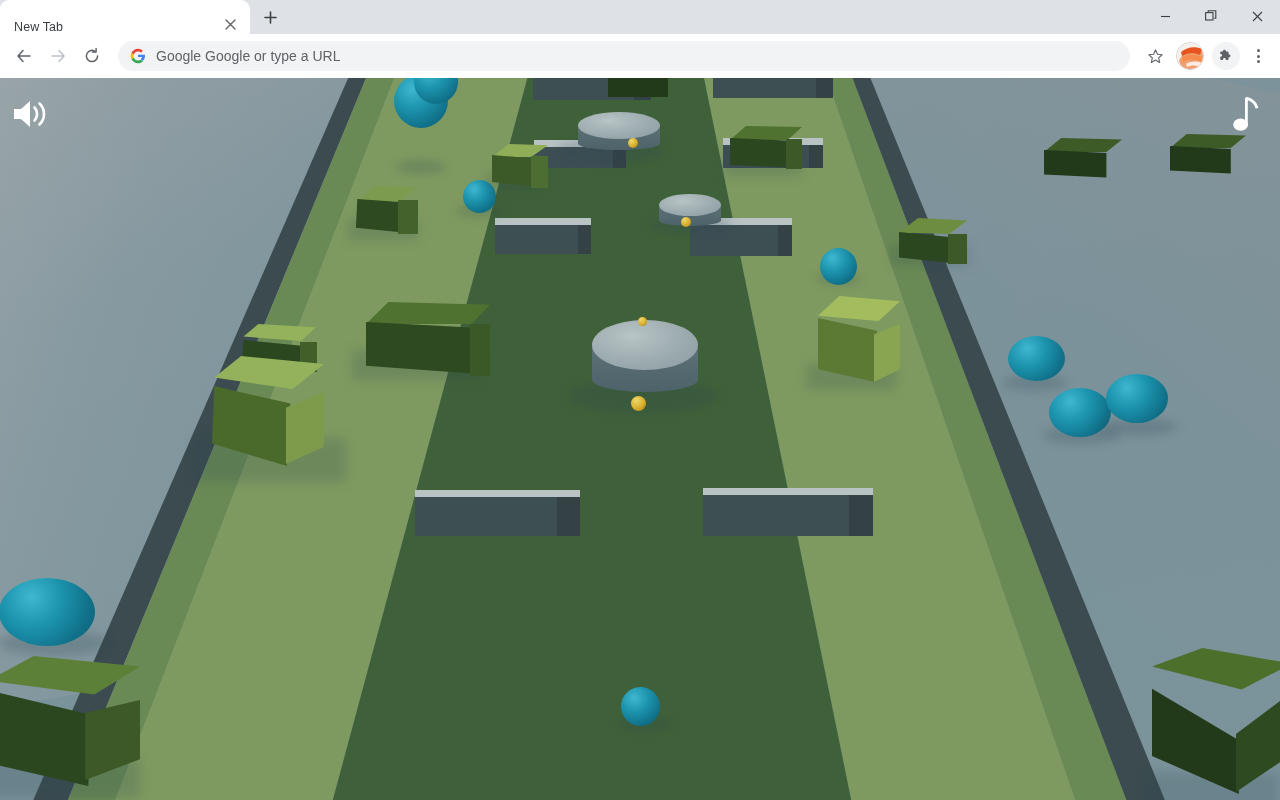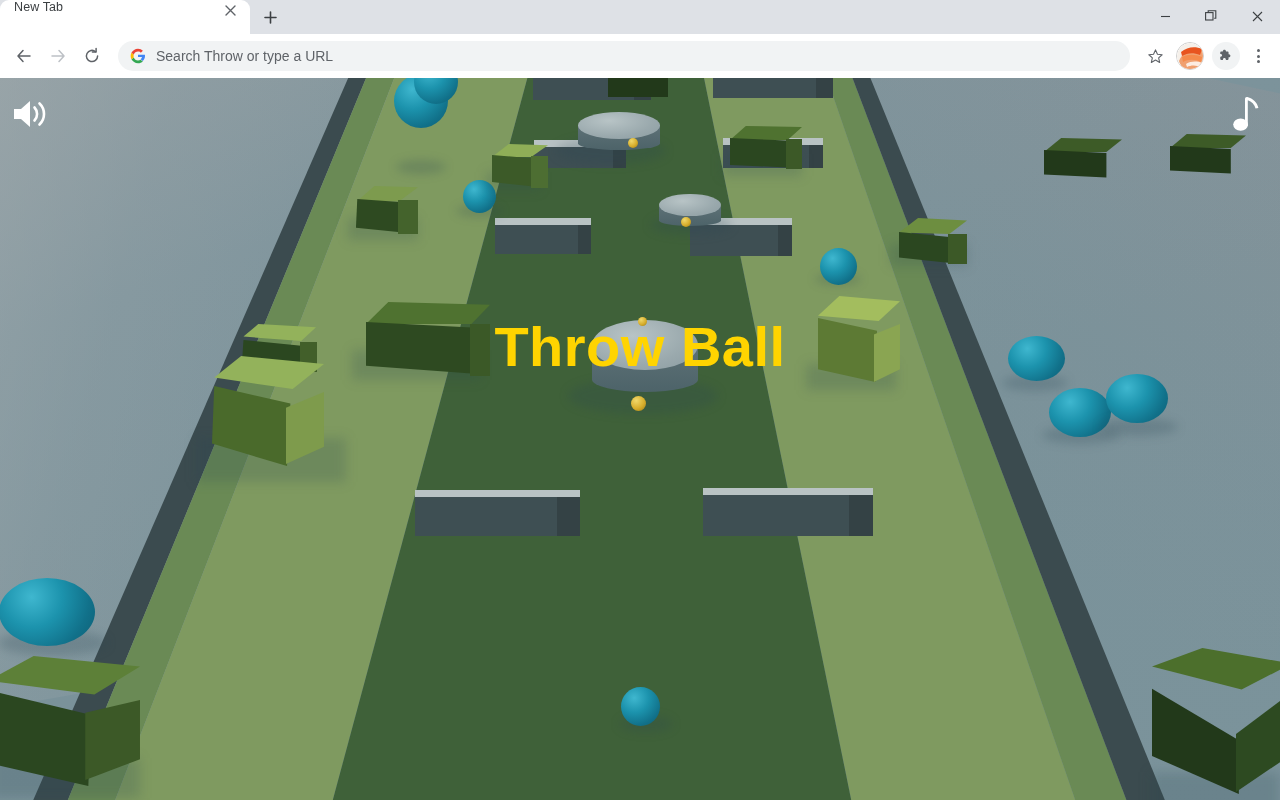--- a/index.html
+++ b/index.html
@@ -12,21 +12,21 @@
   
   .browser { width:1280px; height:800px; position:relative; }
 
   .tabstrip {
     height:34px; background:#dee1e6; display:flex; align-items:flex-end;
     position:relative;
   }
   .tab {
     width:250px; height:34px; background:#ffffff;
     border-top-left-radius:9px; border-top-right-radius:9px;
-    display:flex; align-items:flex-start; padding:0 10px 0 14px;
+    display:flex; align-items:flex-end; padding:0 10px 0 14px;
     position:relative; cursor:default;
   }
   .tab-title {
     flex:1; font-size:12.5px; color:#3c4043; letter-spacing:.1px;
     white-space:nowrap; overflow:hidden; text-overflow:ellipsis;
   }
   .tab-close {
     width:20px; height:20px; border-radius:50%;
     display:flex; align-items:center; justify-content:center;
     color:#5f6368; font-size:13px; line-height:1;
@@ -221,21 +221,21 @@
 
     <div class="omnibox">
       <span class="gicon">
         <svg width="16" height="16" viewBox="0 0 48 48">
           <path fill="#4285F4" d="M45 24c0-1.6-.1-2.7-.4-3.9H24v7.1h12c-.2 1.9-1.5 4.7-4.4 6.6l6.7 5.2C42.3 35.5 45 30.3 45 24z"></path>
           <path fill="#34A853" d="M24 46c5.9 0 10.9-2 14.5-5.3l-6.9-5.4c-1.9 1.3-4.4 2.2-7.6 2.2-5.8 0-10.7-3.8-12.5-9.1l-7.1 5.5C8 40.5 15.4 46 24 46z"></path>
           <path fill="#FBBC05" d="M11.5 28.4c-.5-1.4-.8-2.9-.8-4.4s.3-3 .7-4.4l-7.1-5.5C2.8 17 2 20.4 2 24s.8 7 2.3 9.9l7.2-5.5z"></path>
           <path fill="#EA4335" d="M24 10.7c4.1 0 6.9 1.8 8.5 3.3l6.2-6C34.9 4.5 29.9 2 24 2 15.4 2 8 7.5 4.3 14.1l7.1 5.5C13.3 14.4 18.2 10.7 24 10.7z"></path>
         </svg>
       </span>
-      <span class="ph">Search Throw or type a URL</span>
+      <span class="ph">Google Google or type a URL</span>
     </div>
 
     <div class="star-btn">
       <svg width="17" height="17" viewBox="0 0 20 20">
         <path d="M10 2.2 L12.3 7.3 L17.8 7.9 L13.7 11.6 L14.9 17 L10 14.2 L5.1 17 L6.3 11.6 L2.2 7.9 L7.7 7.3 Z" fill="none" stroke="#5f6368" stroke-width="1.3" stroke-linejoin="round"></path>
       </svg>
     </div>
 
     <div class="avatar">
       <svg width="28" height="28" viewBox="0 0 28 28">
@@ -452,16 +452,15 @@
       </svg>
     </div>
 
     <div class="hud-icon music">
       <svg width="34" height="44" viewBox="0 0 34 44">
         <path d="M13 34 V7 C13 5.4 14 4.6 15.4 5 C21 6.6 25.2 10.2 26.4 16 L23.6 16.6 C22.6 12.2 19.6 9.4 15.8 8.2 V34 Z" fill="#ffffff"></path>
         <ellipse cx="8.6" cy="32.6" rx="7.4" ry="6.2" fill="#ffffff"></ellipse>
       </svg>
     </div>
 
-    <div class="title">Throw Ball</div>
   </div>
 
 </div>
 
 </body></html>

